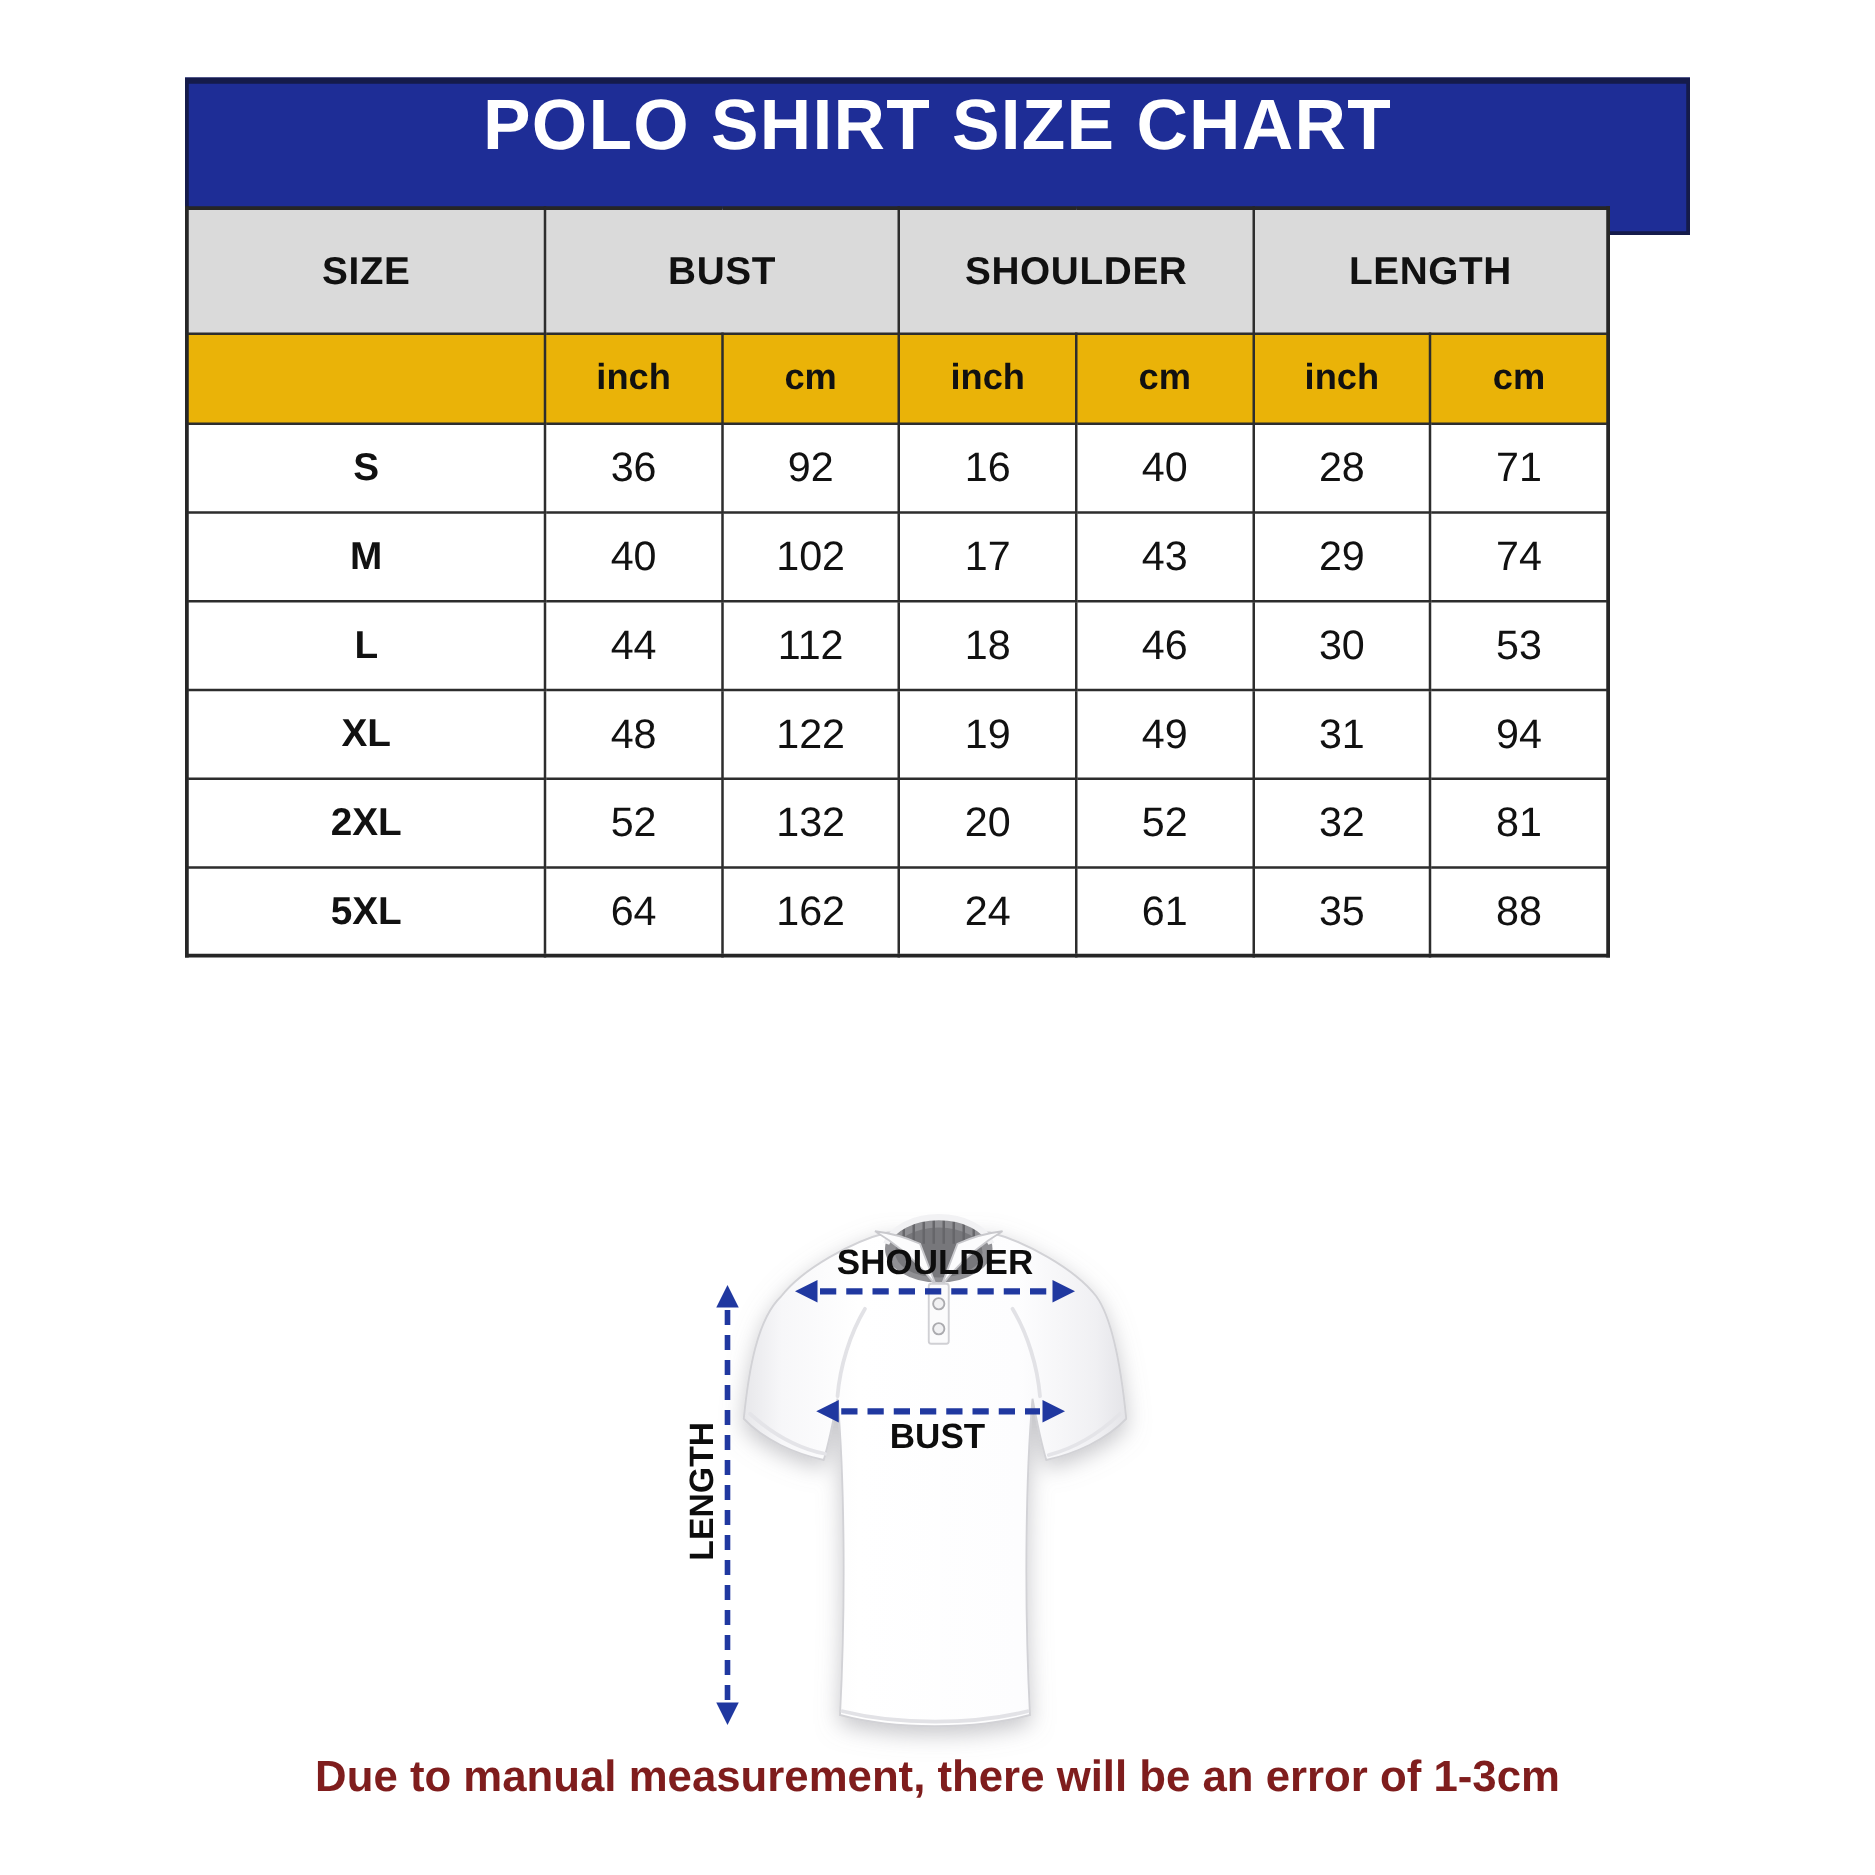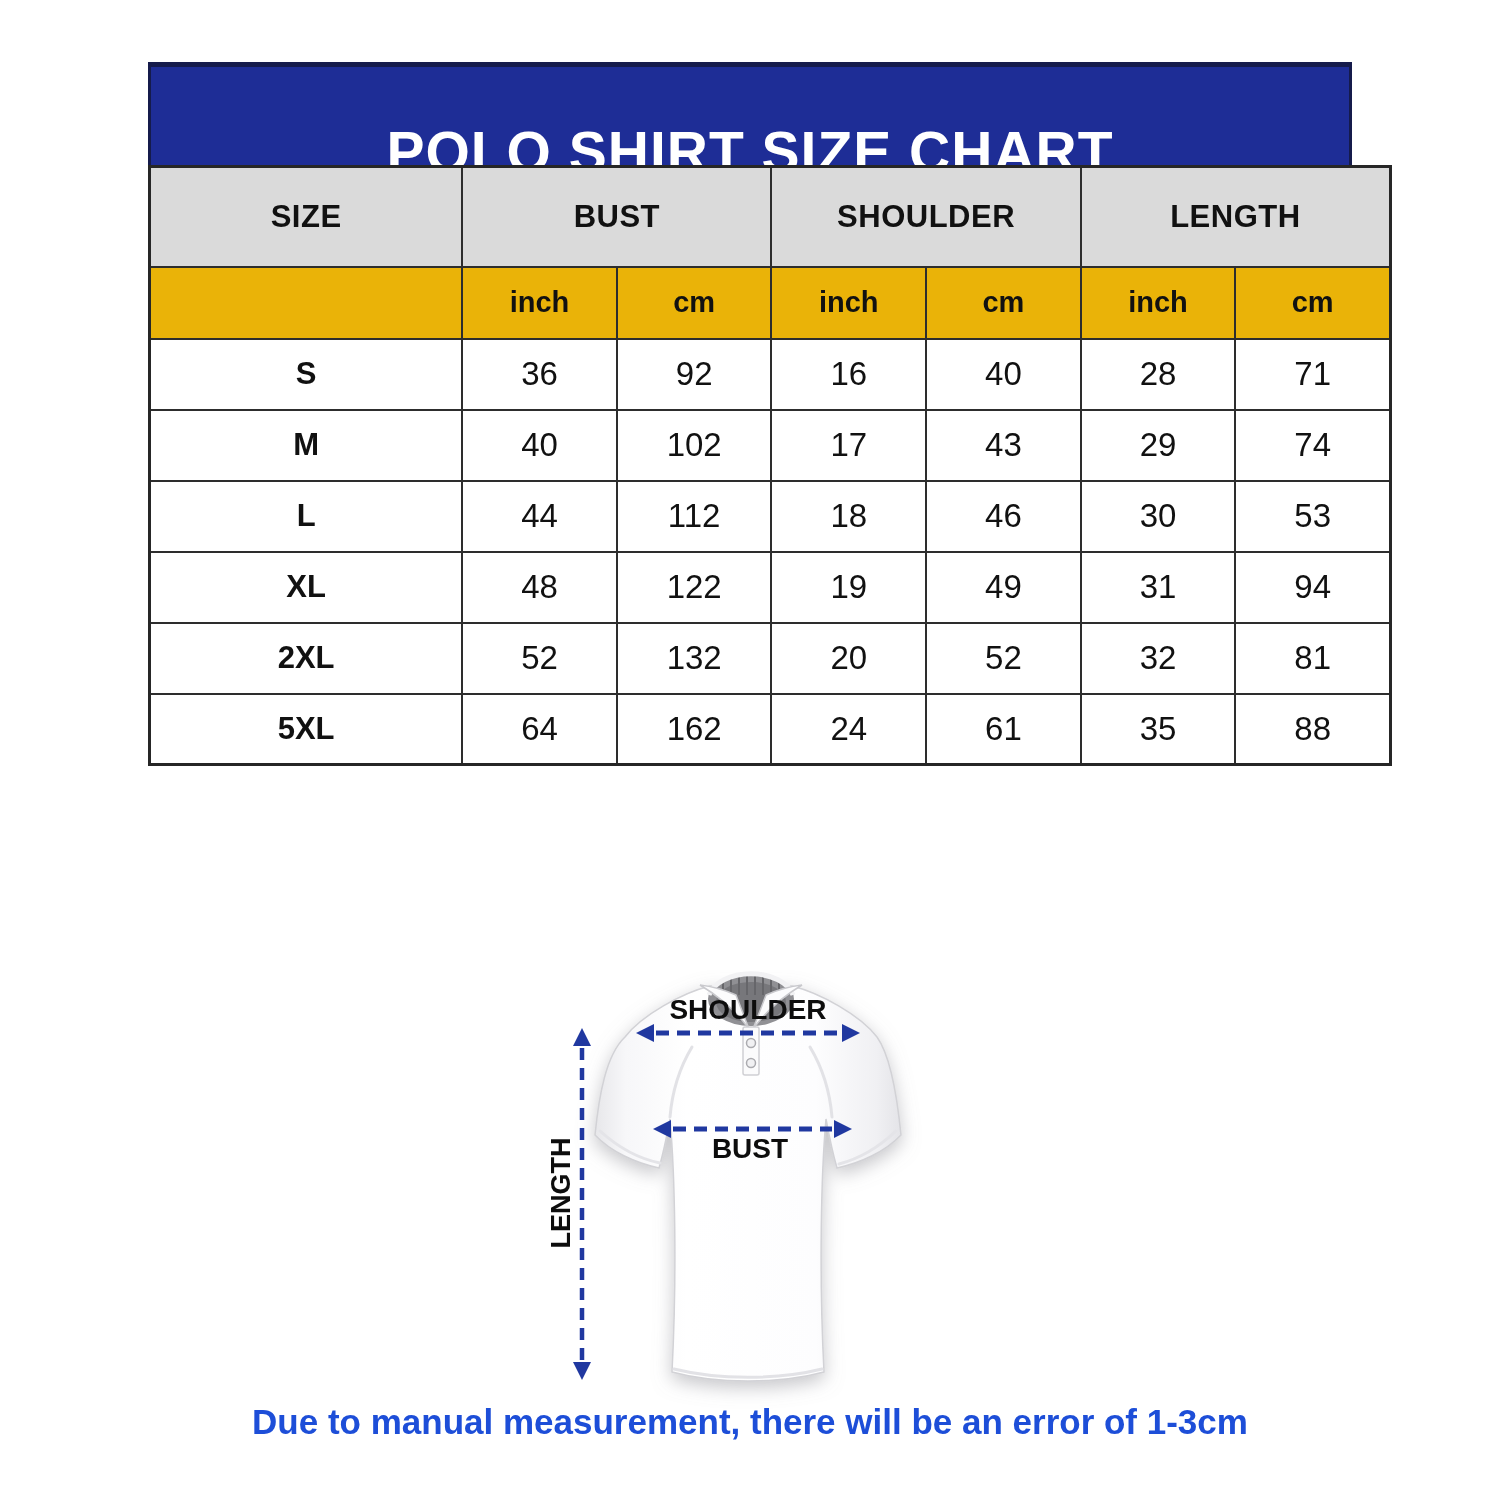--- a/index.html
+++ b/index.html
@@ -15,35 +15,35 @@
     position: absolute;
     left: 148px;
     top: 62px;
     width: 1204px;
     height: 126px;
     box-sizing: border-box;
     background: #1e2d96;
     border: 3px solid #151b4b;
     border-top-width: 5px;
     display: flex;
-    align-items: flex-end;
+    align-items: flex-start;
     justify-content: center;
   }
   .banner span {
     color: #ffffff;
     font-size: 57px;
     font-weight: bold;
     letter-spacing: 1px;
     white-space: nowrap;
   }
   table.size-chart {
     position: absolute;
     left: 148px;
     top: 165px;
-    width: 1244px;
+    width: 1140px;
     border-collapse: collapse;
     table-layout: fixed;
     border: 3px solid #262626;
   }
   table.size-chart th, table.size-chart td {
     border: 2px solid #2d2d2d;
     text-align: center;
     vertical-align: middle;
     color: #111111;
     padding: 0;
@@ -66,21 +66,21 @@
     top: 955px;
     width: 385px;
     height: 460px;
   }
   .note {
     position: absolute;
     left: 0;
     top: 1402px;
     width: 1500px;
     text-align: center;
-    color: #1d4ed8;
+    color: #7f1d1d;
     font-size: 35px;
     font-weight: bold;
     white-space: nowrap;
   }
 </style>
 </head>
 <body>
 
 <div class="banner">
   <span>POLO SHIRT SIZE CHART</span>

